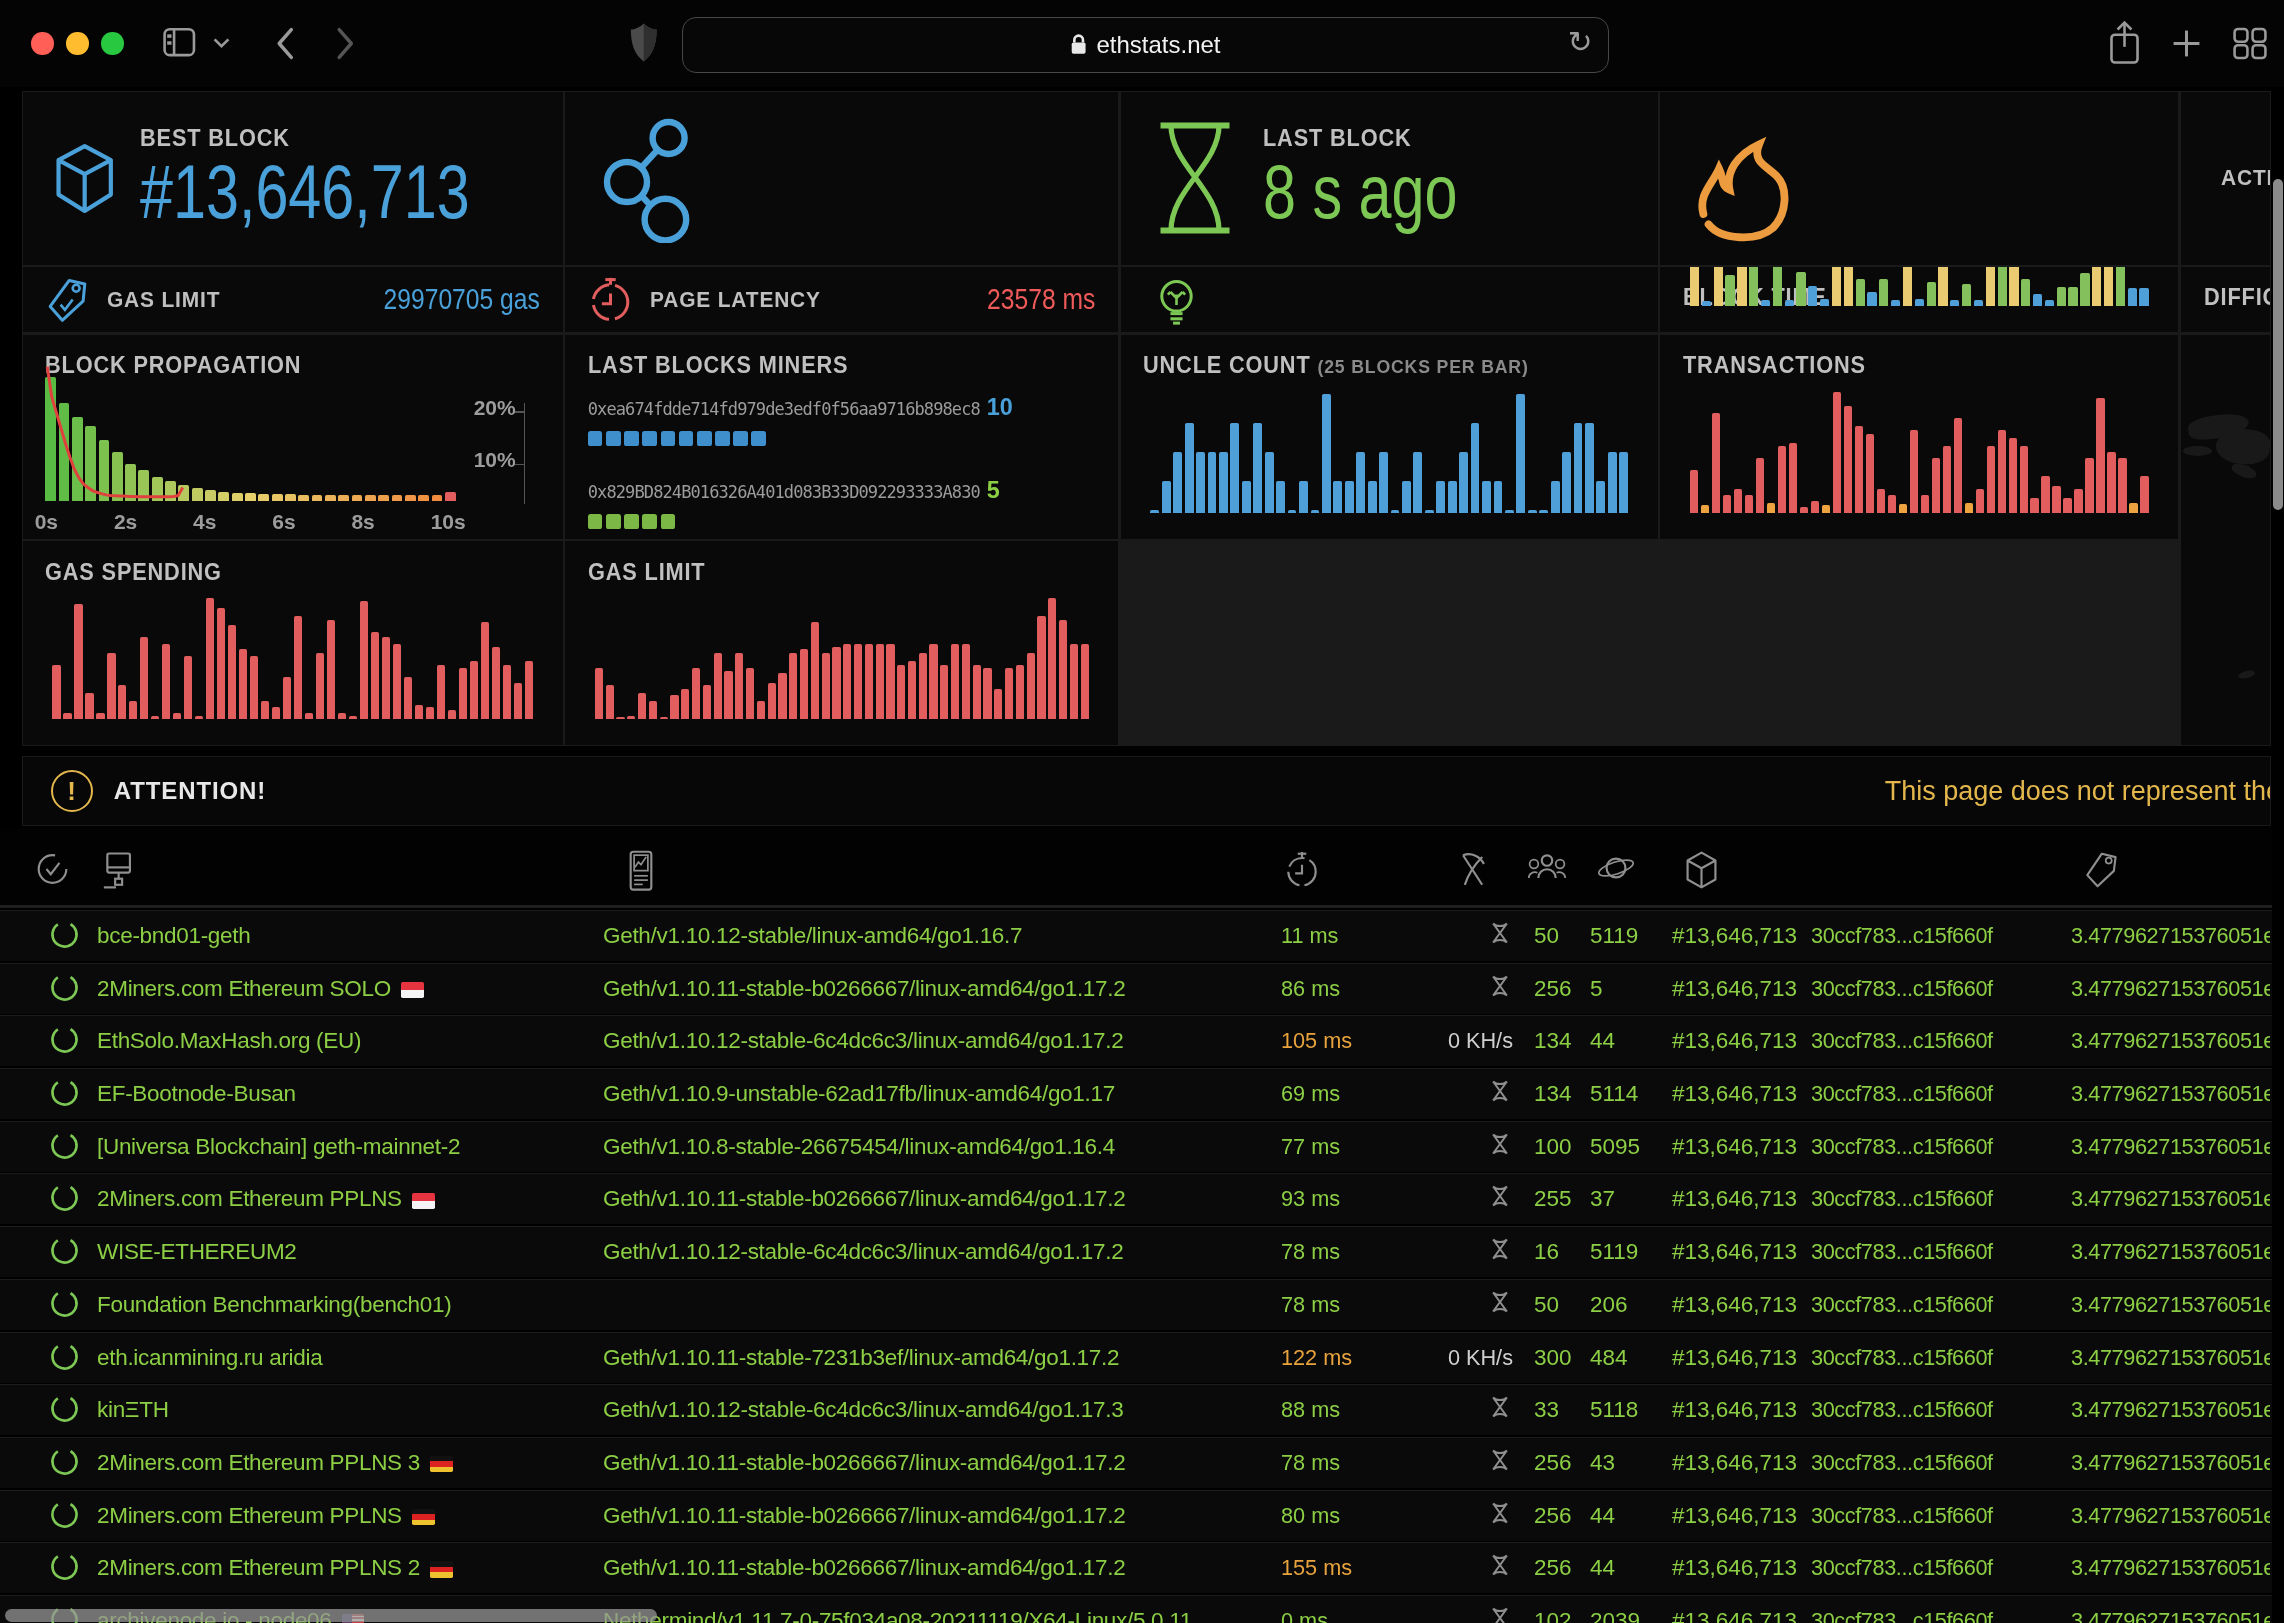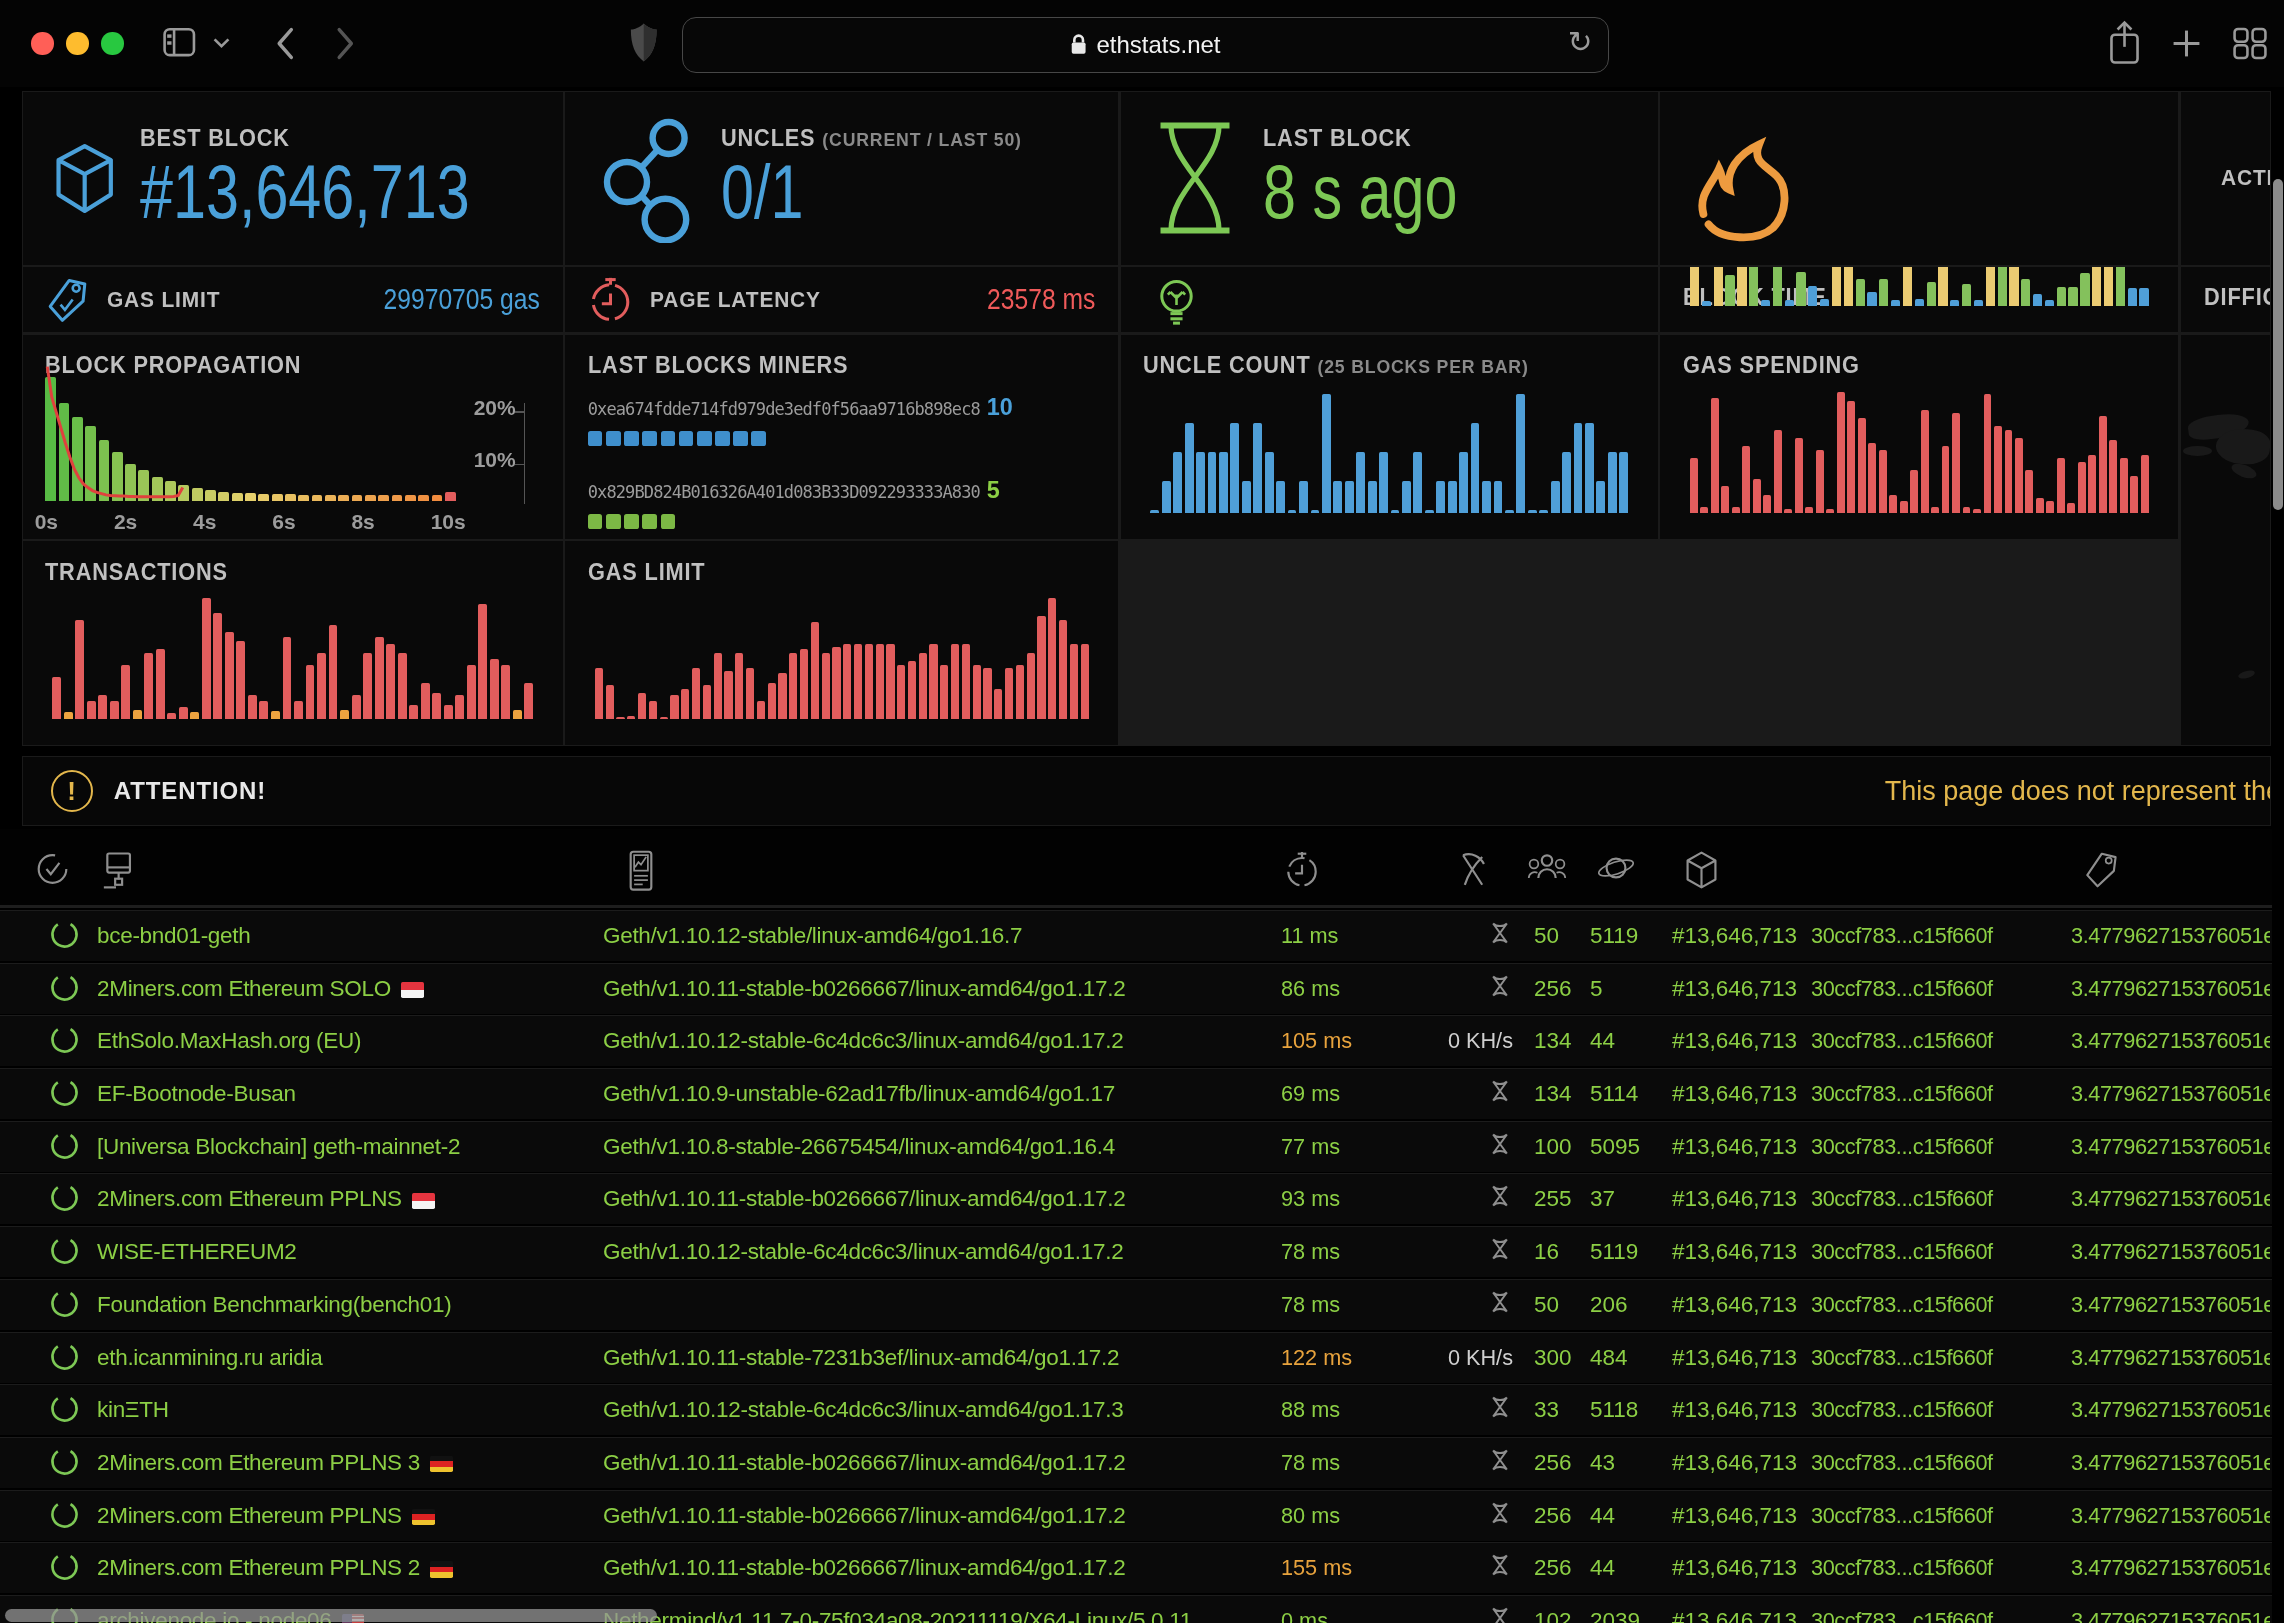--- a/index.html
+++ b/index.html
@@ -167,27 +167,20 @@
       </div>
 
       <div class="cell bigstat">
         <svg width="104" height="130" viewBox="0 0 130 160">
           <circle cx="92" cy="30" r="20" fill="none" stroke="#4aa0d9" stroke-width="8"></circle>
           <circle cx="40" cy="85" r="25" fill="none" stroke="#4aa0d9" stroke-width="8"></circle>
           <circle cx="88" cy="132" r="26" fill="none" stroke="#4aa0d9" stroke-width="8"></circle>
           <line x1="57" y1="68" x2="79" y2="44" stroke="#4aa0d9" stroke-width="8"></line>
           <line x1="58" y1="102" x2="70" y2="115" stroke="#4aa0d9" stroke-width="8"></line>
         </svg>
-        <div class="txt">
-          <span class="stat-title">
-            <span>UNCLES</span>
-            <span class="sub">(CURRENT / LAST 50)</span>
-          </span>
-          <span class="bigval" style="color:#4aa0d9">0/1</span>
-        </div>
       </div>
 
       <div class="cell bigstat">
         <svg width="90" height="130" viewBox="0 0 120 160">
           <line x1="14" y1="10" x2="106" y2="10" stroke="#7dc855" stroke-width="8"></line>
           <line x1="14" y1="150" x2="106" y2="150" stroke="#7dc855" stroke-width="8"></line>
           <path d="M28,10 C28,62 92,95 92,150 M92,10 C92,62 28,95 28,150" fill="none" stroke="#7dc855" stroke-width="7"></path>
         </svg>
         <div class="txt">
           <span class="stat-title">LAST BLOCK</span>
@@ -482,20 +475,68 @@
             <div class="bar" style="height: 50%; background: rgb(79, 159, 216);"></div>
             <div class="bar" style="height: 74%; background: rgb(79, 159, 216);"></div>
             <div class="bar" style="height: 74%; background: rgb(79, 159, 216);"></div>
             <div class="bar" style="height: 26%; background: rgb(79, 159, 216);"></div>
             <div class="bar" style="height: 50%; background: rgb(79, 159, 216);"></div>
             <div class="bar" style="height: 50%; background: rgb(79, 159, 216);"></div>
           </div>
       </div>
 
       <div class="cell chartcard">
+        <span class="stat-title">TRANSACTIONS</span>
+        <div class="bars">
+            <div class="bar" style="height: 35%; background: rgb(226, 93, 93);"></div>
+            <div class="bar" style="height: 6%; background: rgb(237, 163, 63);"></div>
+            <div class="bar" style="height: 82%; background: rgb(226, 93, 93);"></div>
+            <div class="bar" style="height: 15%; background: rgb(226, 93, 93);"></div>
+            <div class="bar" style="height: 20%; background: rgb(226, 93, 93);"></div>
+            <div class="bar" style="height: 15%; background: rgb(226, 93, 93);"></div>
+            <div class="bar" style="height: 45%; background: rgb(226, 93, 93);"></div>
+            <div class="bar" style="height: 8%; background: rgb(237, 163, 63);"></div>
+            <div class="bar" style="height: 55%; background: rgb(226, 93, 93);"></div>
+            <div class="bar" style="height: 58%; background: rgb(226, 93, 93);"></div>
+            <div class="bar" style="height: 5%; background: rgb(226, 93, 93);"></div>
+            <div class="bar" style="height: 10%; background: rgb(226, 93, 93);"></div>
+            <div class="bar" style="height: 6%; background: rgb(237, 163, 63);"></div>
+            <div class="bar" style="height: 100%; background: rgb(226, 93, 93);"></div>
+            <div class="bar" style="height: 88%; background: rgb(226, 93, 93);"></div>
+            <div class="bar" style="height: 72%; background: rgb(226, 93, 93);"></div>
+            <div class="bar" style="height: 65%; background: rgb(226, 93, 93);"></div>
+            <div class="bar" style="height: 20%; background: rgb(226, 93, 93);"></div>
+            <div class="bar" style="height: 15%; background: rgb(226, 93, 93);"></div>
+            <div class="bar" style="height: 7%; background: rgb(237, 163, 63);"></div>
+            <div class="bar" style="height: 68%; background: rgb(226, 93, 93);"></div>
+            <div class="bar" style="height: 15%; background: rgb(226, 93, 93);"></div>
+            <div class="bar" style="height: 45%; background: rgb(226, 93, 93);"></div>
+            <div class="bar" style="height: 55%; background: rgb(226, 93, 93);"></div>
+            <div class="bar" style="height: 78%; background: rgb(226, 93, 93);"></div>
+            <div class="bar" style="height: 8%; background: rgb(237, 163, 63);"></div>
+            <div class="bar" style="height: 20%; background: rgb(226, 93, 93);"></div>
+            <div class="bar" style="height: 55%; background: rgb(226, 93, 93);"></div>
+            <div class="bar" style="height: 68%; background: rgb(226, 93, 93);"></div>
+            <div class="bar" style="height: 62%; background: rgb(226, 93, 93);"></div>
+            <div class="bar" style="height: 55%; background: rgb(226, 93, 93);"></div>
+            <div class="bar" style="height: 12%; background: rgb(226, 93, 93);"></div>
+            <div class="bar" style="height: 30%; background: rgb(226, 93, 93);"></div>
+            <div class="bar" style="height: 22%; background: rgb(226, 93, 93);"></div>
+            <div class="bar" style="height: 12%; background: rgb(226, 93, 93);"></div>
+            <div class="bar" style="height: 20%; background: rgb(226, 93, 93);"></div>
+            <div class="bar" style="height: 45%; background: rgb(226, 93, 93);"></div>
+            <div class="bar" style="height: 95%; background: rgb(226, 93, 93);"></div>
+            <div class="bar" style="height: 50%; background: rgb(226, 93, 93);"></div>
+            <div class="bar" style="height: 45%; background: rgb(226, 93, 93);"></div>
+            <div class="bar" style="height: 8%; background: rgb(237, 163, 63);"></div>
+            <div class="bar" style="height: 30%; background: rgb(226, 93, 93);"></div>
+          </div>
+      </div>
+
+      <div class="cell chartcard">
         <span class="stat-title">GAS SPENDING</span>
         <div class="bars">
             <div class="bar" style="height: 45%; background: rgb(226, 93, 93);"></div>
             <div class="bar" style="height: 5%; background: rgb(226, 93, 93);"></div>
             <div class="bar" style="height: 95%; background: rgb(226, 93, 93);"></div>
             <div class="bar" style="height: 22%; background: rgb(226, 93, 93);"></div>
             <div class="bar" style="height: 5%; background: rgb(226, 93, 93);"></div>
             <div class="bar" style="height: 55%; background: rgb(226, 93, 93);"></div>
             <div class="bar" style="height: 28%; background: rgb(226, 93, 93);"></div>
             <div class="bar" style="height: 15%; background: rgb(226, 93, 93);"></div>
@@ -528,68 +569,20 @@
             <div class="bar" style="height: 10%; background: rgb(226, 93, 93);"></div>
             <div class="bar" style="height: 45%; background: rgb(226, 93, 93);"></div>
             <div class="bar" style="height: 8%; background: rgb(226, 93, 93);"></div>
             <div class="bar" style="height: 42%; background: rgb(226, 93, 93);"></div>
             <div class="bar" style="height: 48%; background: rgb(226, 93, 93);"></div>
             <div class="bar" style="height: 80%; background: rgb(226, 93, 93);"></div>
             <div class="bar" style="height: 60%; background: rgb(226, 93, 93);"></div>
             <div class="bar" style="height: 45%; background: rgb(226, 93, 93);"></div>
             <div class="bar" style="height: 30%; background: rgb(226, 93, 93);"></div>
             <div class="bar" style="height: 48%; background: rgb(226, 93, 93);"></div>
-          </div>
-      </div>
-
-      <div class="cell chartcard">
-        <span class="stat-title">TRANSACTIONS</span>
-        <div class="bars">
-            <div class="bar" style="height: 35%; background: rgb(226, 93, 93);"></div>
-            <div class="bar" style="height: 6%; background: rgb(237, 163, 63);"></div>
-            <div class="bar" style="height: 82%; background: rgb(226, 93, 93);"></div>
-            <div class="bar" style="height: 15%; background: rgb(226, 93, 93);"></div>
-            <div class="bar" style="height: 20%; background: rgb(226, 93, 93);"></div>
-            <div class="bar" style="height: 15%; background: rgb(226, 93, 93);"></div>
-            <div class="bar" style="height: 45%; background: rgb(226, 93, 93);"></div>
-            <div class="bar" style="height: 8%; background: rgb(237, 163, 63);"></div>
-            <div class="bar" style="height: 55%; background: rgb(226, 93, 93);"></div>
-            <div class="bar" style="height: 58%; background: rgb(226, 93, 93);"></div>
-            <div class="bar" style="height: 5%; background: rgb(226, 93, 93);"></div>
-            <div class="bar" style="height: 10%; background: rgb(226, 93, 93);"></div>
-            <div class="bar" style="height: 6%; background: rgb(237, 163, 63);"></div>
-            <div class="bar" style="height: 100%; background: rgb(226, 93, 93);"></div>
-            <div class="bar" style="height: 88%; background: rgb(226, 93, 93);"></div>
-            <div class="bar" style="height: 72%; background: rgb(226, 93, 93);"></div>
-            <div class="bar" style="height: 65%; background: rgb(226, 93, 93);"></div>
-            <div class="bar" style="height: 20%; background: rgb(226, 93, 93);"></div>
-            <div class="bar" style="height: 15%; background: rgb(226, 93, 93);"></div>
-            <div class="bar" style="height: 7%; background: rgb(237, 163, 63);"></div>
-            <div class="bar" style="height: 68%; background: rgb(226, 93, 93);"></div>
-            <div class="bar" style="height: 15%; background: rgb(226, 93, 93);"></div>
-            <div class="bar" style="height: 45%; background: rgb(226, 93, 93);"></div>
-            <div class="bar" style="height: 55%; background: rgb(226, 93, 93);"></div>
-            <div class="bar" style="height: 78%; background: rgb(226, 93, 93);"></div>
-            <div class="bar" style="height: 8%; background: rgb(237, 163, 63);"></div>
-            <div class="bar" style="height: 20%; background: rgb(226, 93, 93);"></div>
-            <div class="bar" style="height: 55%; background: rgb(226, 93, 93);"></div>
-            <div class="bar" style="height: 68%; background: rgb(226, 93, 93);"></div>
-            <div class="bar" style="height: 62%; background: rgb(226, 93, 93);"></div>
-            <div class="bar" style="height: 55%; background: rgb(226, 93, 93);"></div>
-            <div class="bar" style="height: 12%; background: rgb(226, 93, 93);"></div>
-            <div class="bar" style="height: 30%; background: rgb(226, 93, 93);"></div>
-            <div class="bar" style="height: 22%; background: rgb(226, 93, 93);"></div>
-            <div class="bar" style="height: 12%; background: rgb(226, 93, 93);"></div>
-            <div class="bar" style="height: 20%; background: rgb(226, 93, 93);"></div>
-            <div class="bar" style="height: 45%; background: rgb(226, 93, 93);"></div>
-            <div class="bar" style="height: 95%; background: rgb(226, 93, 93);"></div>
-            <div class="bar" style="height: 50%; background: rgb(226, 93, 93);"></div>
-            <div class="bar" style="height: 45%; background: rgb(226, 93, 93);"></div>
-            <div class="bar" style="height: 8%; background: rgb(237, 163, 63);"></div>
-            <div class="bar" style="height: 30%; background: rgb(226, 93, 93);"></div>
           </div>
       </div>
 
       <div class="cell chartcard">
         <span class="stat-title">GAS LIMIT</span>
         <div class="bars">
             <div class="bar" style="height: 42%; background: rgb(226, 93, 93);"></div>
             <div class="bar" style="height: 28%; background: rgb(226, 93, 93);"></div>
             <div class="bar" style="height: 2%; background: rgb(226, 93, 93);"></div>
             <div class="bar" style="height: 3%; background: rgb(226, 93, 93);"></div>

